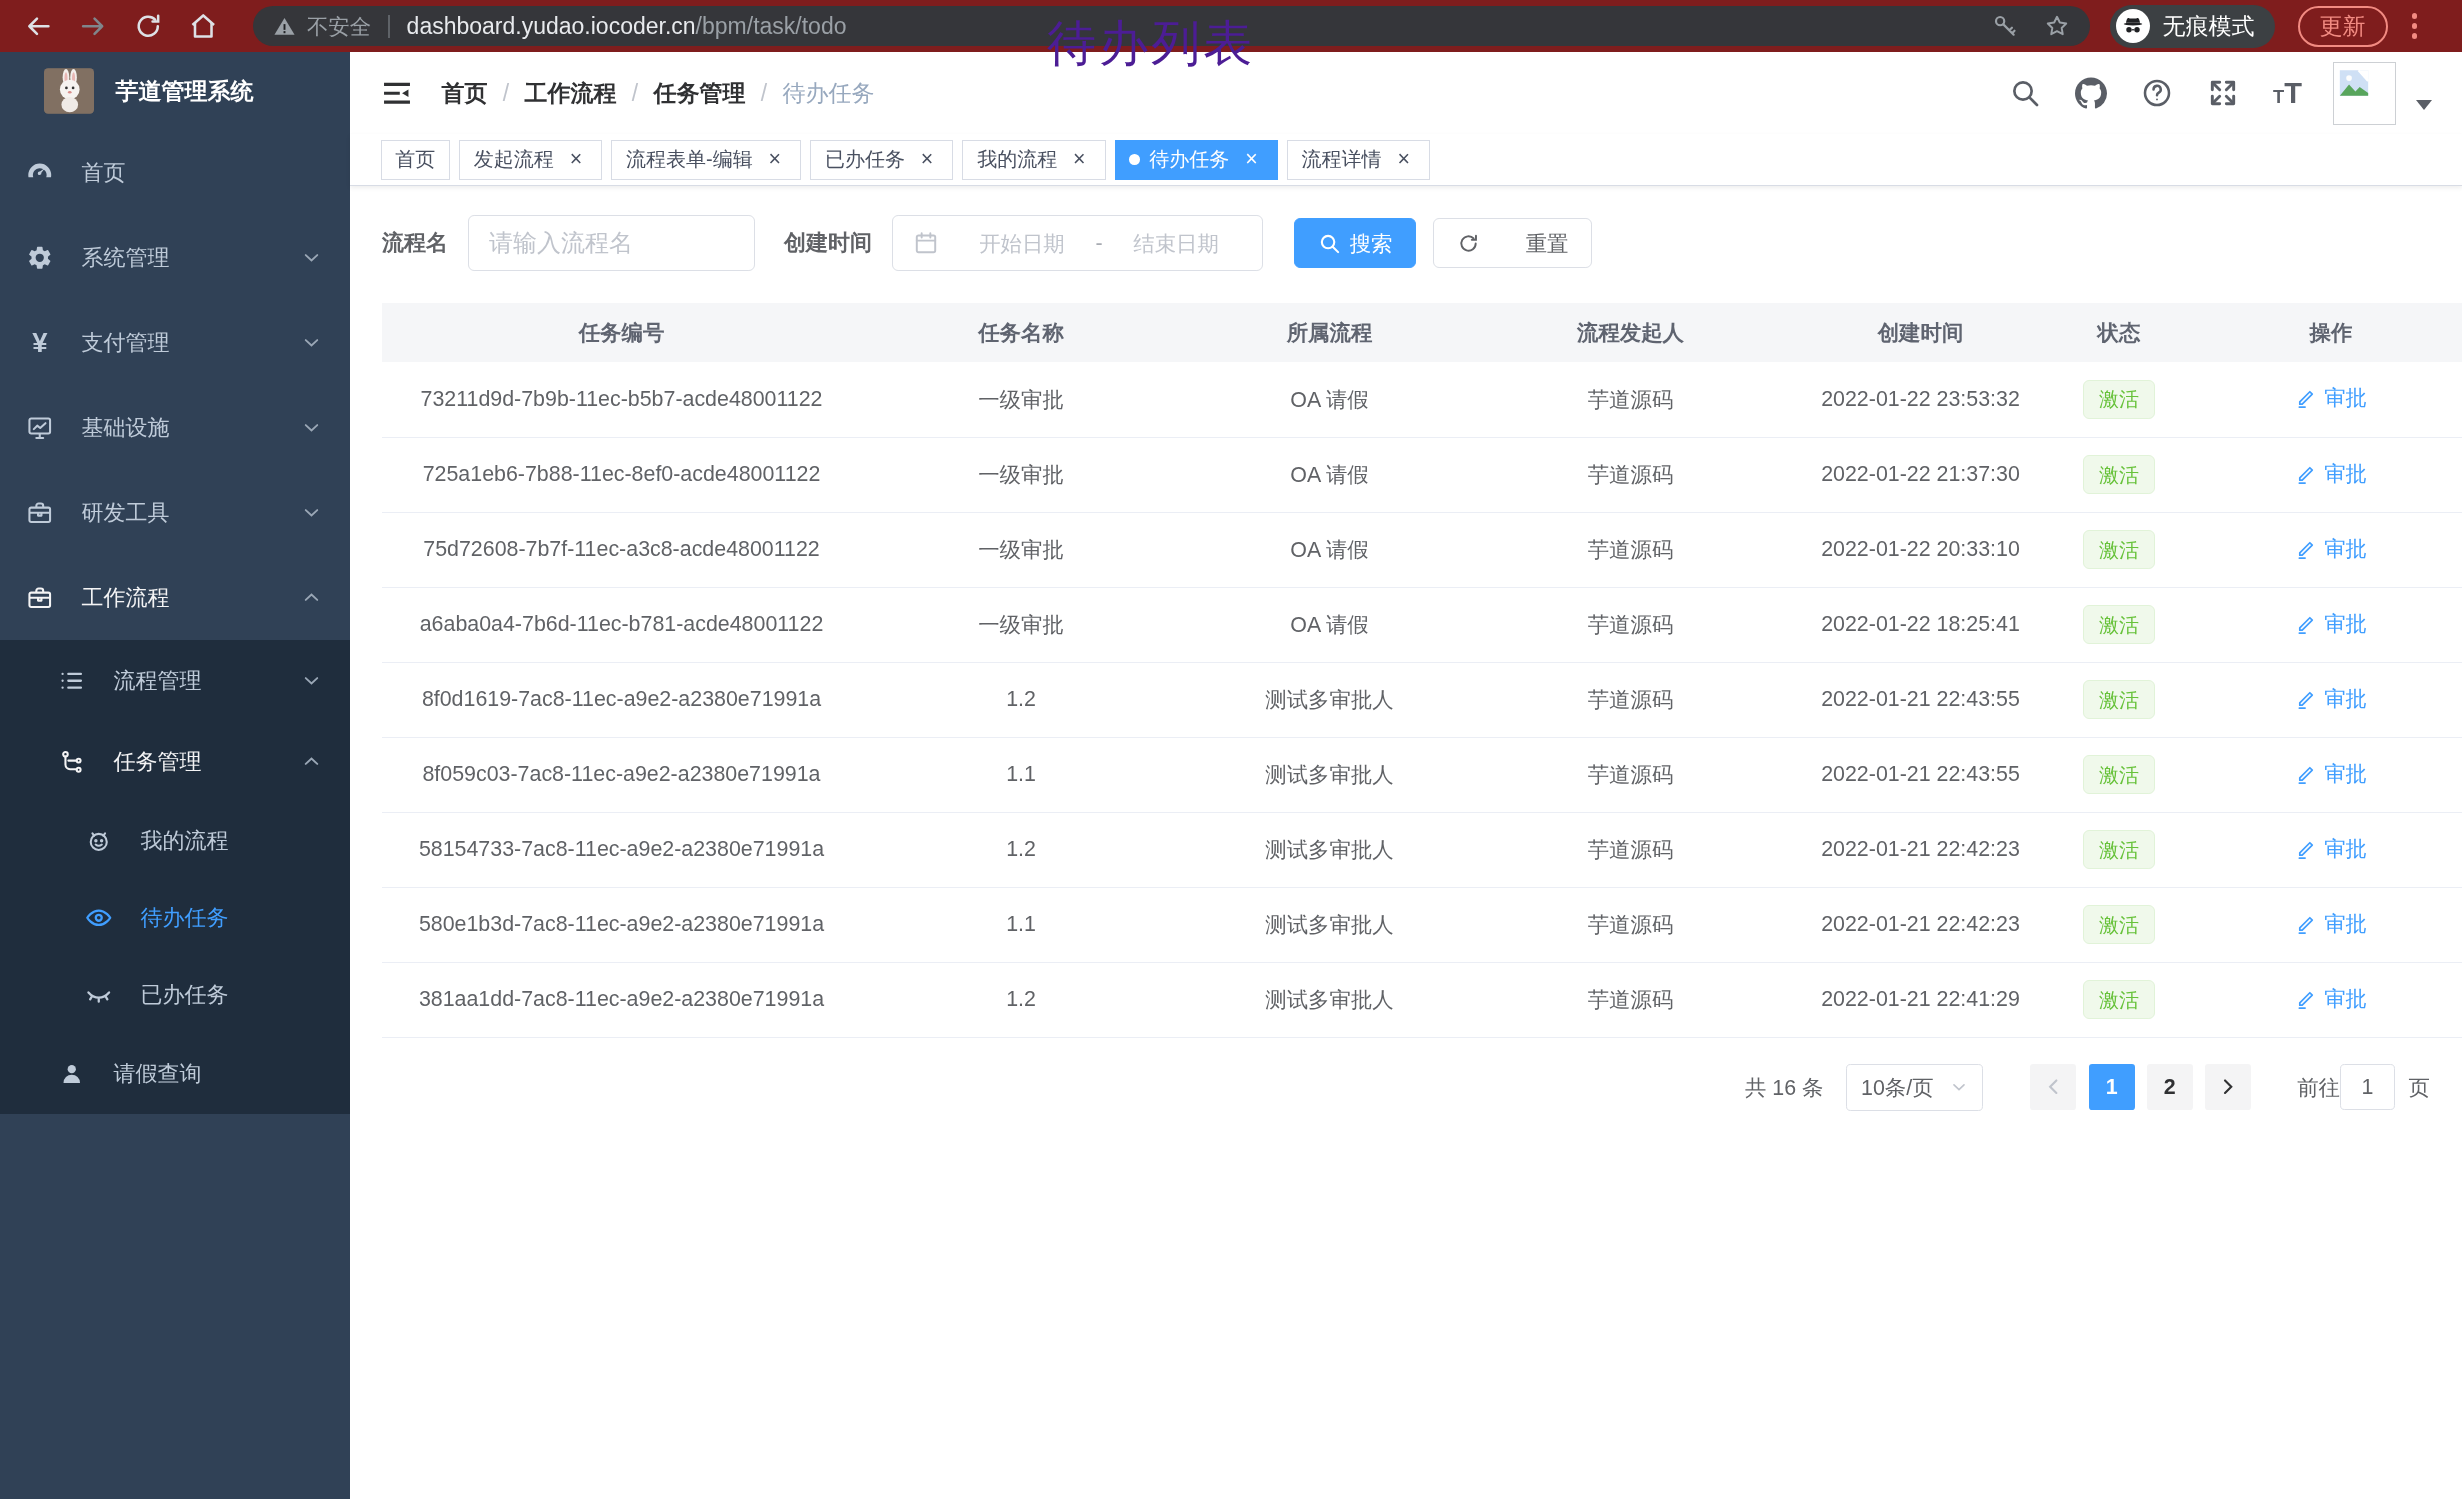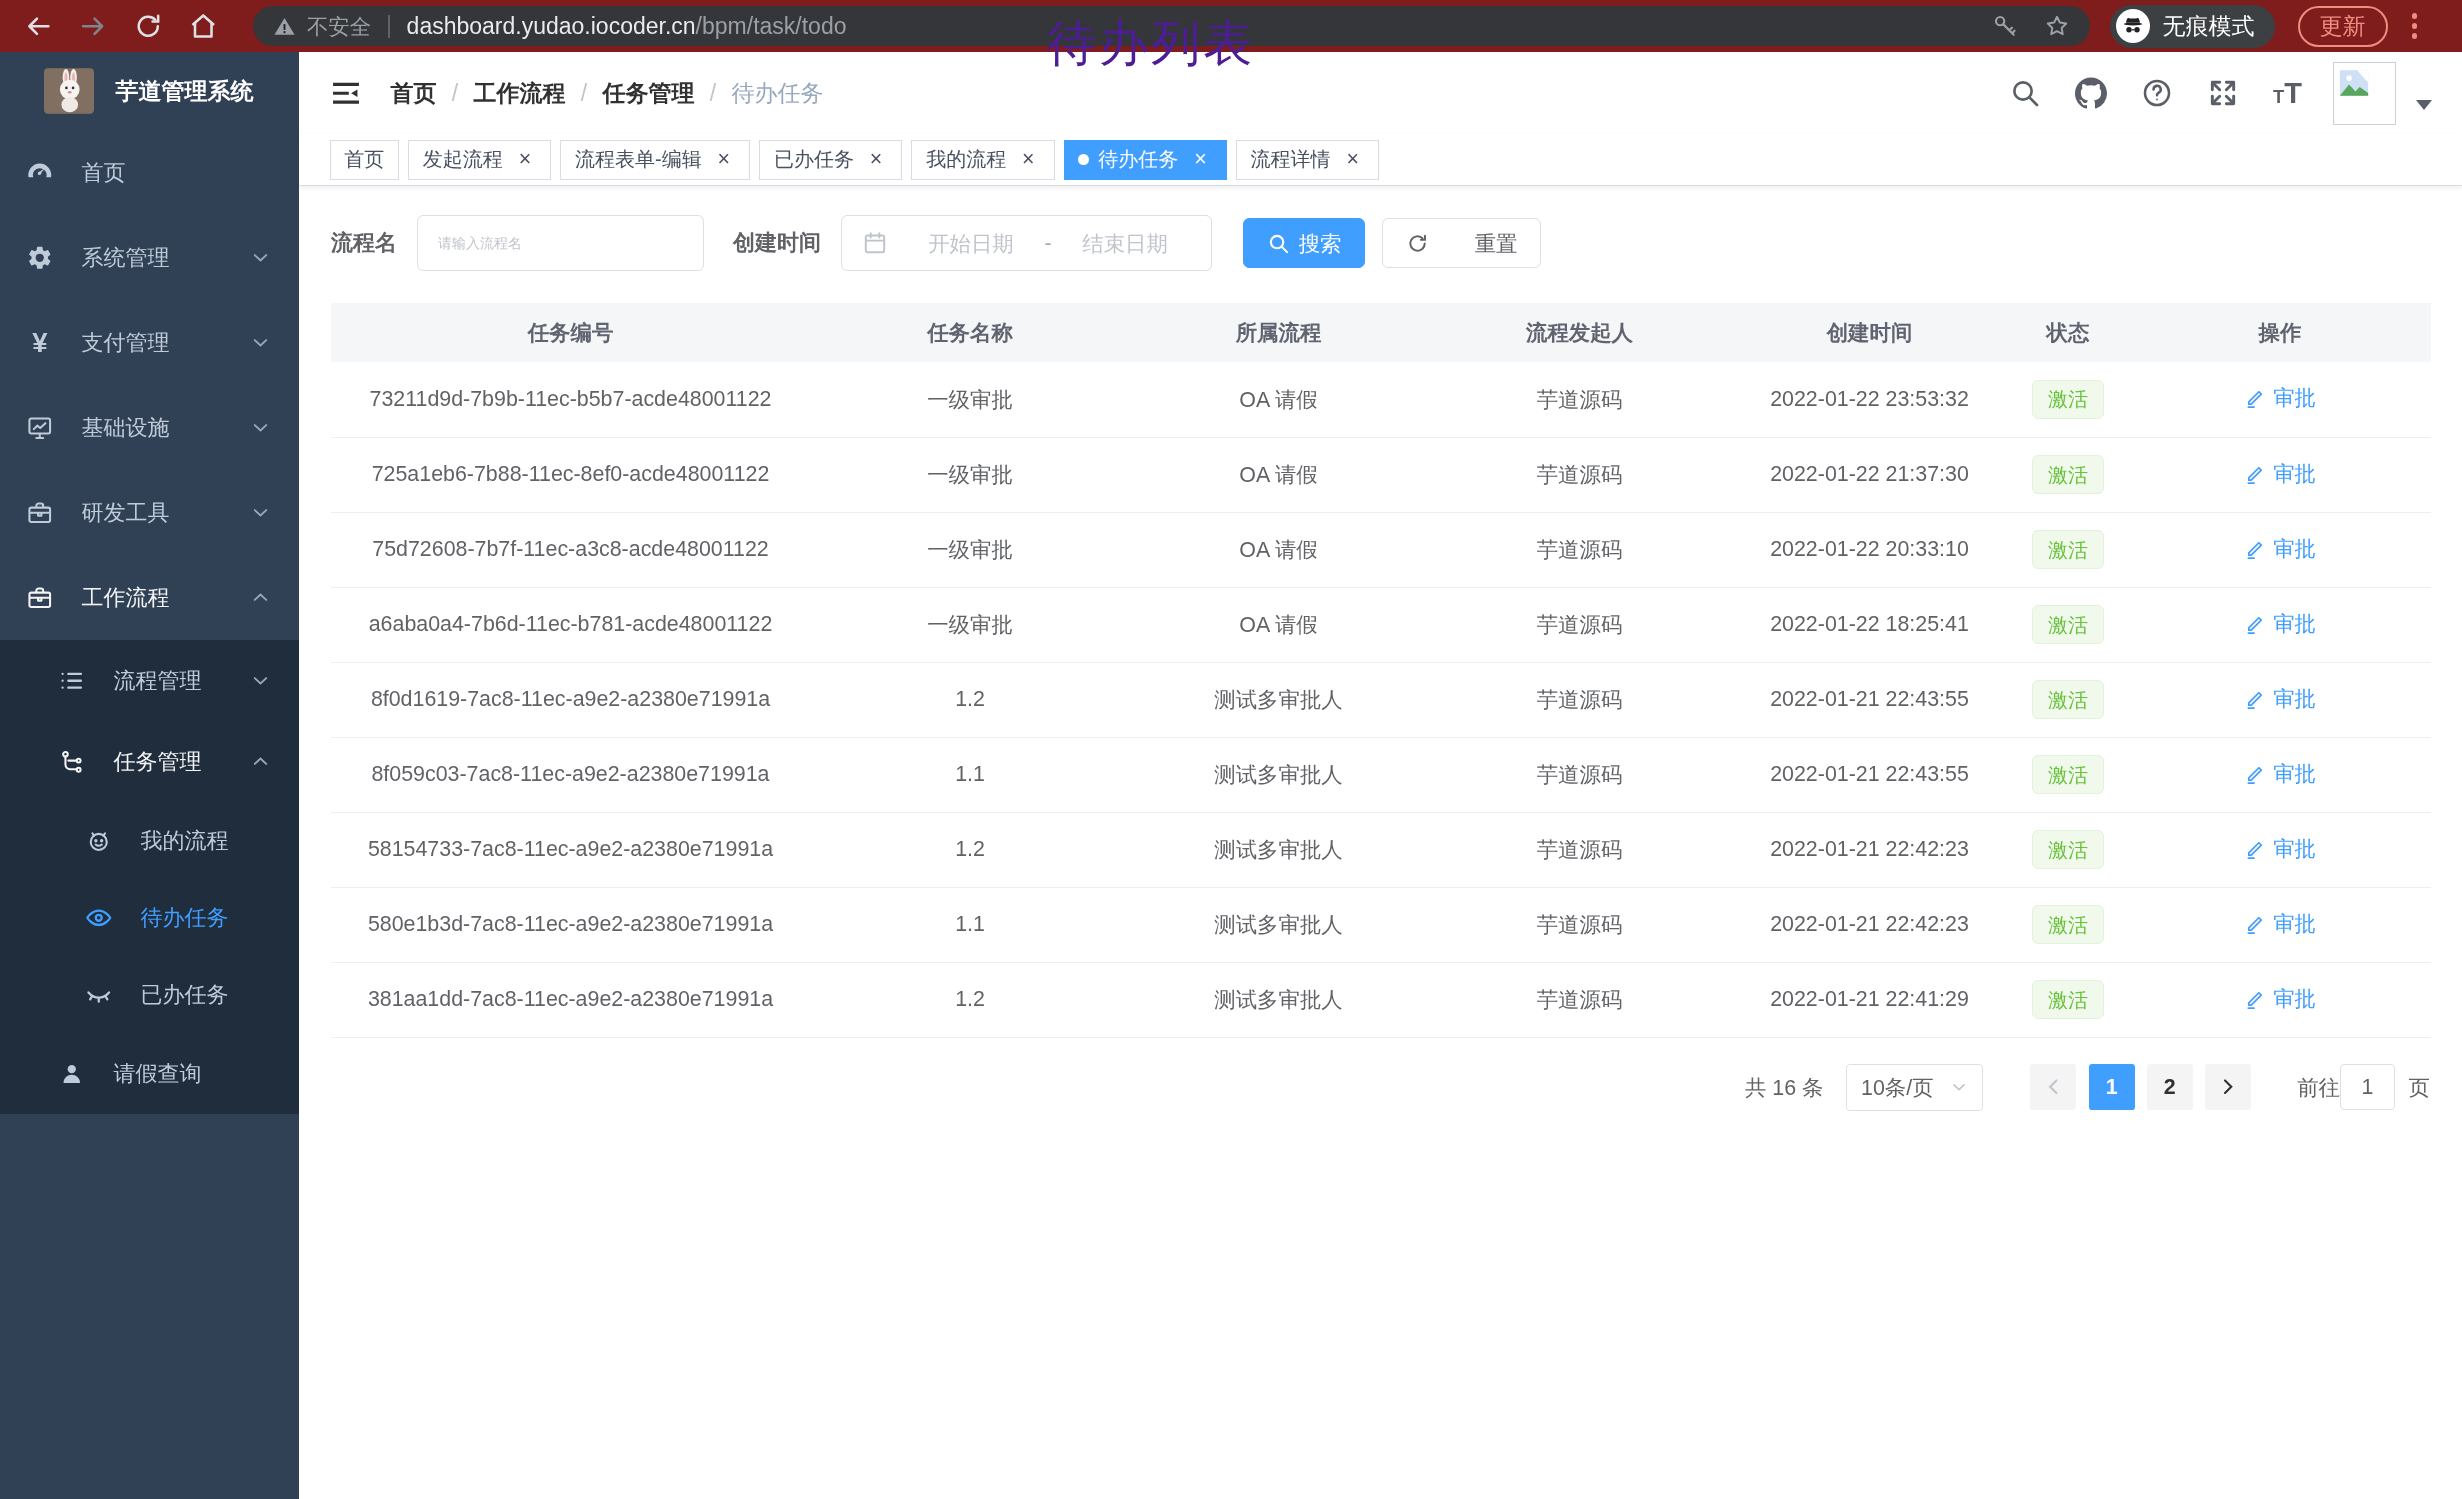--- a/index.html
+++ b/index.html
@@ -24,21 +24,21 @@
   .incog-label { color:#fff; font-size:23px; white-space:nowrap; }
   .update-btn { margin-left:23px; height:41px; border:2.3px solid #f28b82; border-radius:23px; background:none; color:#f28b82; font-size:23px; padding:0 20px; display:flex; align-items:center; cursor:pointer; white-space:nowrap; font-family:inherit; }
   .kebab { display:flex; flex-direction:column; gap:4.6px; margin-left:20px; padding:4.6px; cursor:pointer; }
   .kebab i { width:5.3px; height:5.3px; border-radius:50%; background:#f28b82; }
 
   
   .annotation { position:absolute; left:1047px; top:10.7px; font-size:49px; letter-spacing:3.1px; color:#4c1d95; z-index:50; white-space:nowrap; }
 
   
   .app { display:flex; height:1448px; }
-  .sidebar { width:299px; flex-shrink:0; background:#304156; color:#bfcbd9; overflow:hidden; }
+  .sidebar { width:350px; flex-shrink:0; background:#304156; color:#bfcbd9; overflow:hidden; }
   .logo-row { height:78px; display:flex; align-items:center; padding-left:44px; }
   .logo-img { width:50px; height:46px; border-radius:4.6px; overflow:hidden; flex-shrink:0; }
   .logo-title { color:#fff; font-size:23px; font-weight:600; margin-left:21.4px; white-space:nowrap; }
   .mitem { display:flex; align-items:center; position:relative; cursor:pointer; white-space:nowrap; font-size:22px; }
   .mitem .mi { width:34px; display:flex; justify-content:center; flex-shrink:0; }
   .mitem .mi svg { width:27.5px; height:27.5px; }
   .mitem .mlabel { margin-left:24.4px; }
   .l1 { height:85px; padding-left:23px; }
   .l2 { height:81px; padding-left:55px; }
   .l3 { height:77px; padding-left:82px; }
@@ -71,21 +71,21 @@
   .tag.active { background:#409eff; border-color:#409eff; color:#fff; }
   .tag.active .dot { display:inline-block; }
   .tag-close { font-size:21.4px; margin-left:10.7px; width:23px; height:23px; border-radius:50%; display:inline-flex; align-items:center; justify-content:center; color:inherit; }
 
   
   .content { flex:1; padding:29px 32px 0; }
   .filter-row { display:flex; align-items:center; }
   .f-label { font-size:22px; color:#606266; font-weight:600; margin-right:20px; white-space:nowrap; }
   .inputbox { height:56px; border:0.8px solid #dcdfe6; border-radius:6.1px; display:flex; align-items:center; padding:0 20px; background:#fff; }
   .name-input { width:287px; margin-right:29px; }
-  .name-input input { border:none; outline:none; width:100%; font-size:14px; color:#7f1d1d; font-family:inherit; }
+  .name-input input { border:none; outline:none; width:100%; font-size:24px; color:#7f1d1d; font-family:inherit; }
   .name-input input::placeholder { color:#c0c4cc; }
   .date-input { width:371px; color:#c0c4cc; font-size:21.4px; margin-right:30.5px; }
   .date-input .cal { width:26px; height:26px; color:#c0c4cc; margin-right:17px; flex-shrink:0; }
   .date-input .ph { flex:1; text-align:center; }
   .date-input .sep { margin:0 7.6px; color:#a8abb2; }
   .btn { height:50px; border-radius:6.1px; font-size:21.4px; display:inline-flex; align-items:center; padding:0 23px; cursor:pointer; font-family:inherit; }
   .btn svg { width:23px; height:23px; margin-right:9.2px; }
   .btn-primary { background:#409eff; border:0.8px solid #409eff; color:#fff; }
   .btn-plain { background:#fff; border:0.8px solid #dcdfe6; color:#606266; margin-left:17px;gap:36px; }
 

